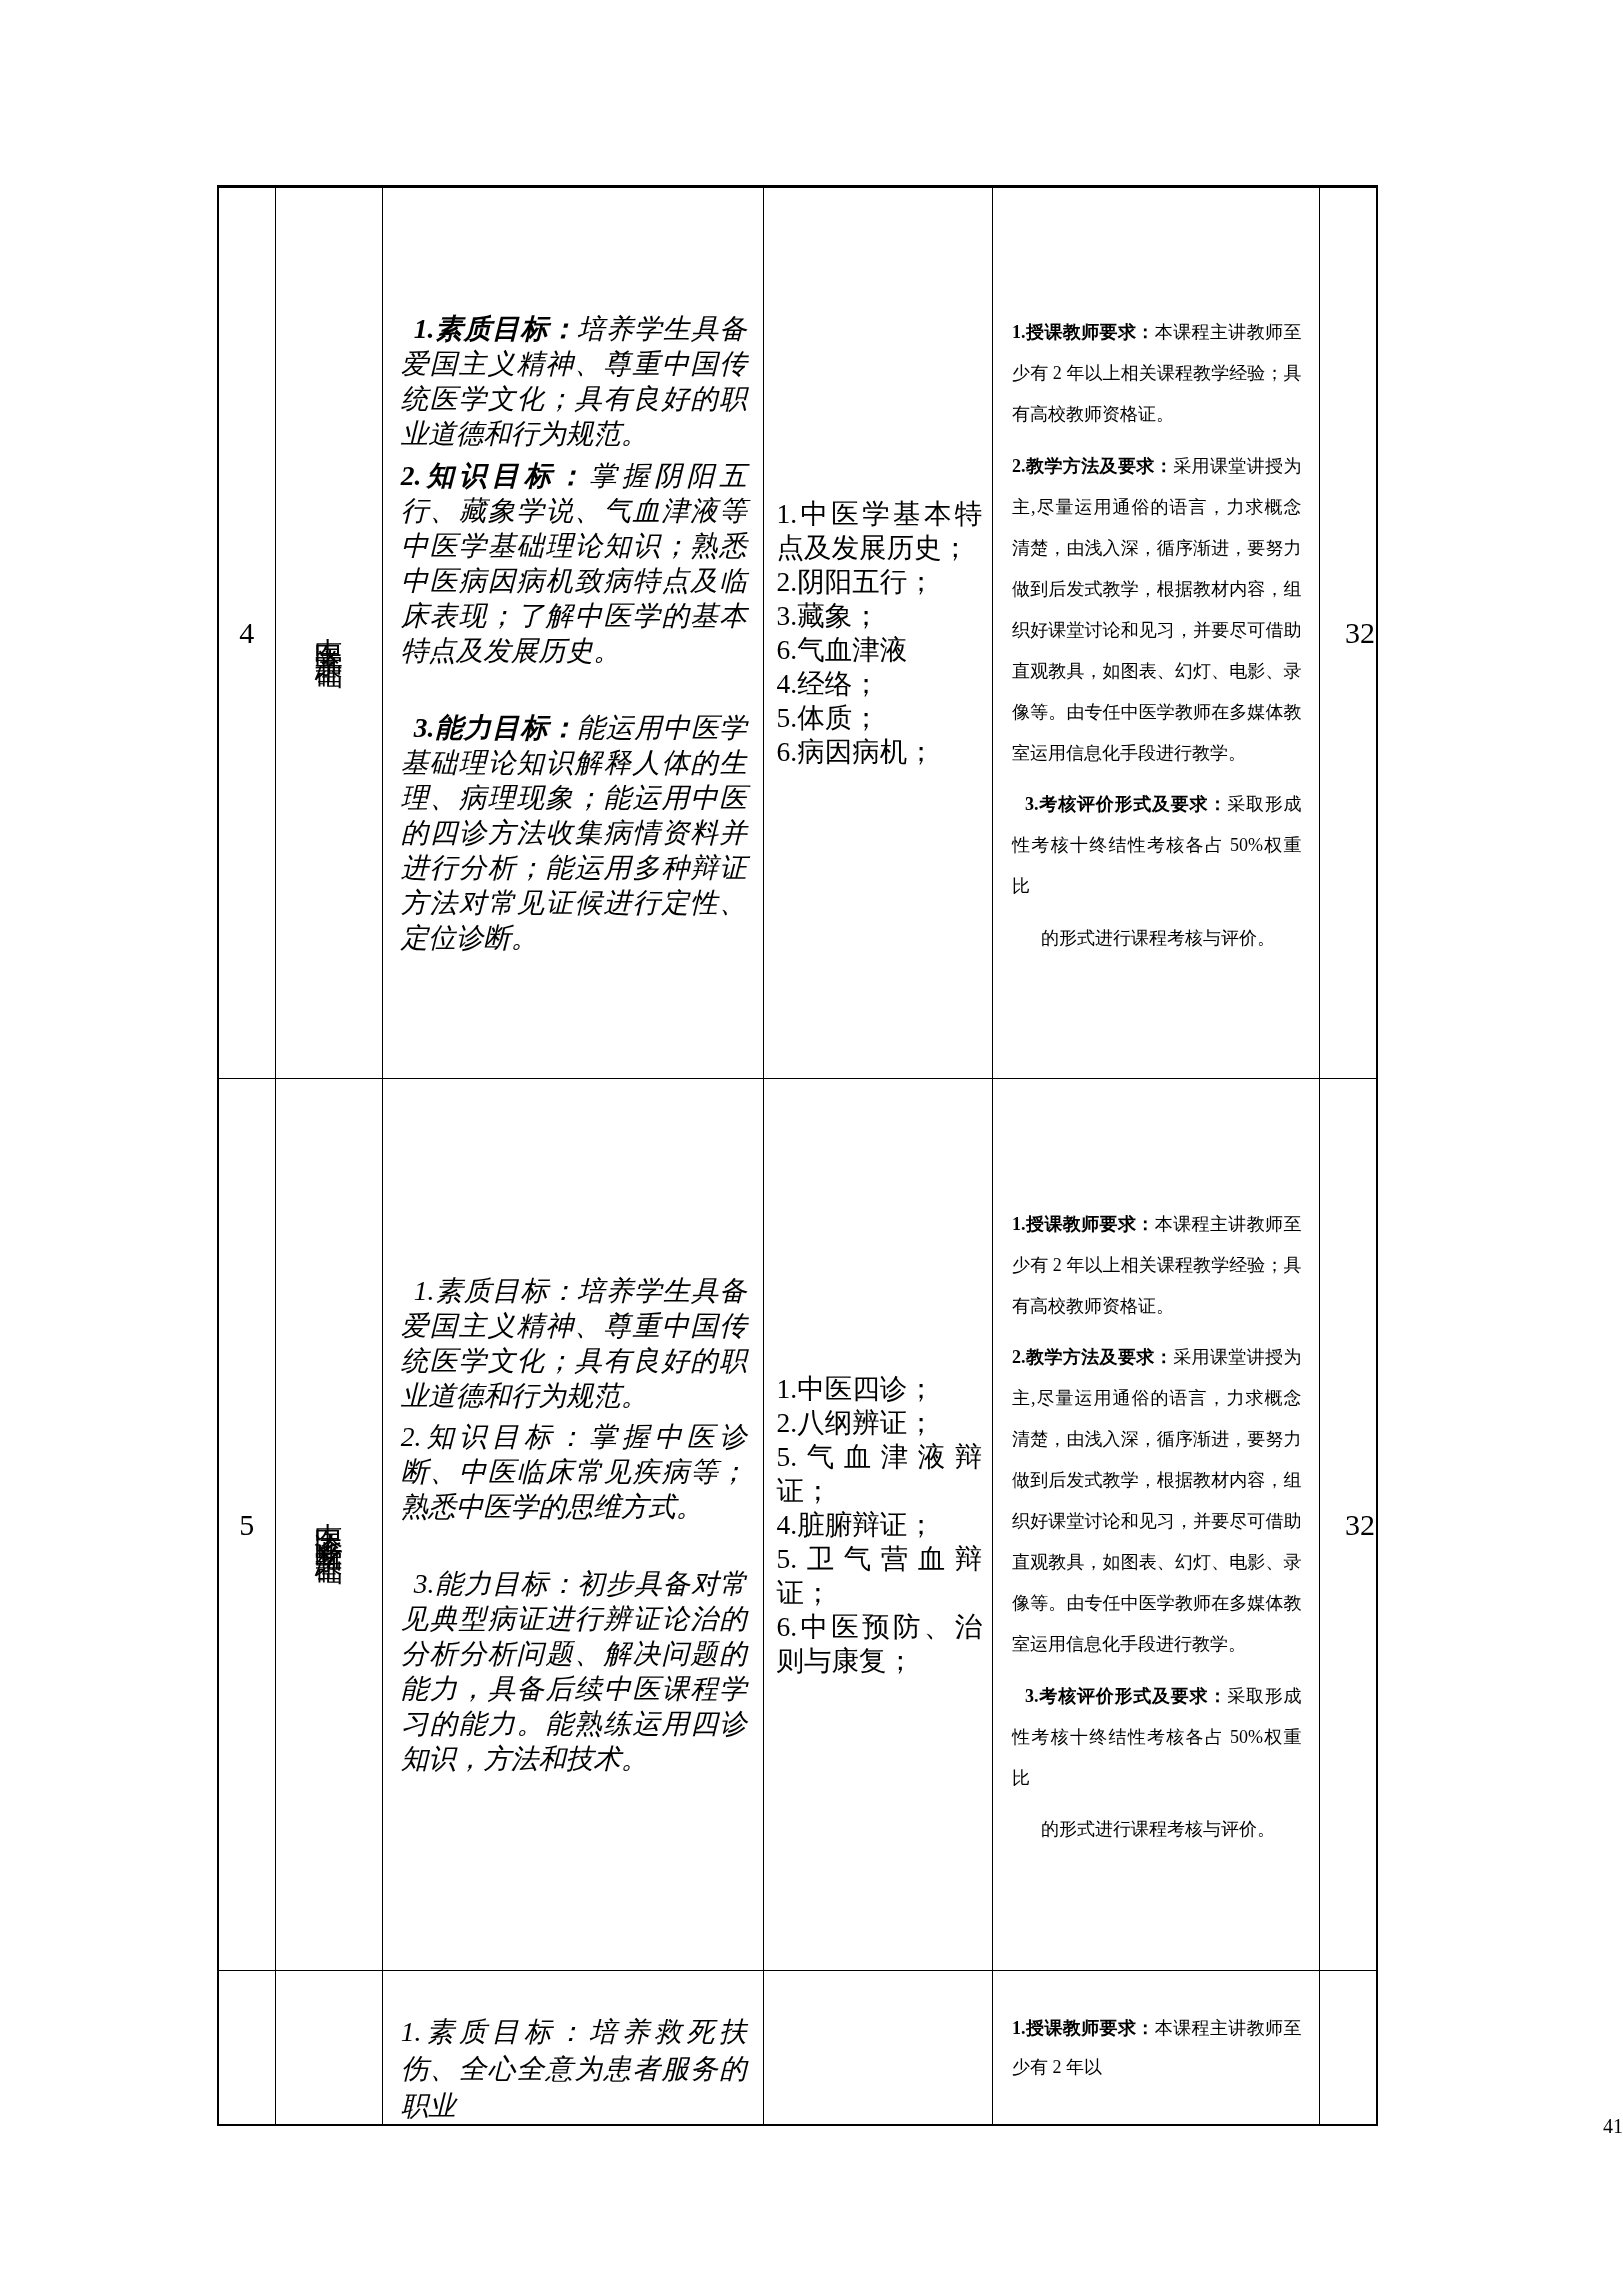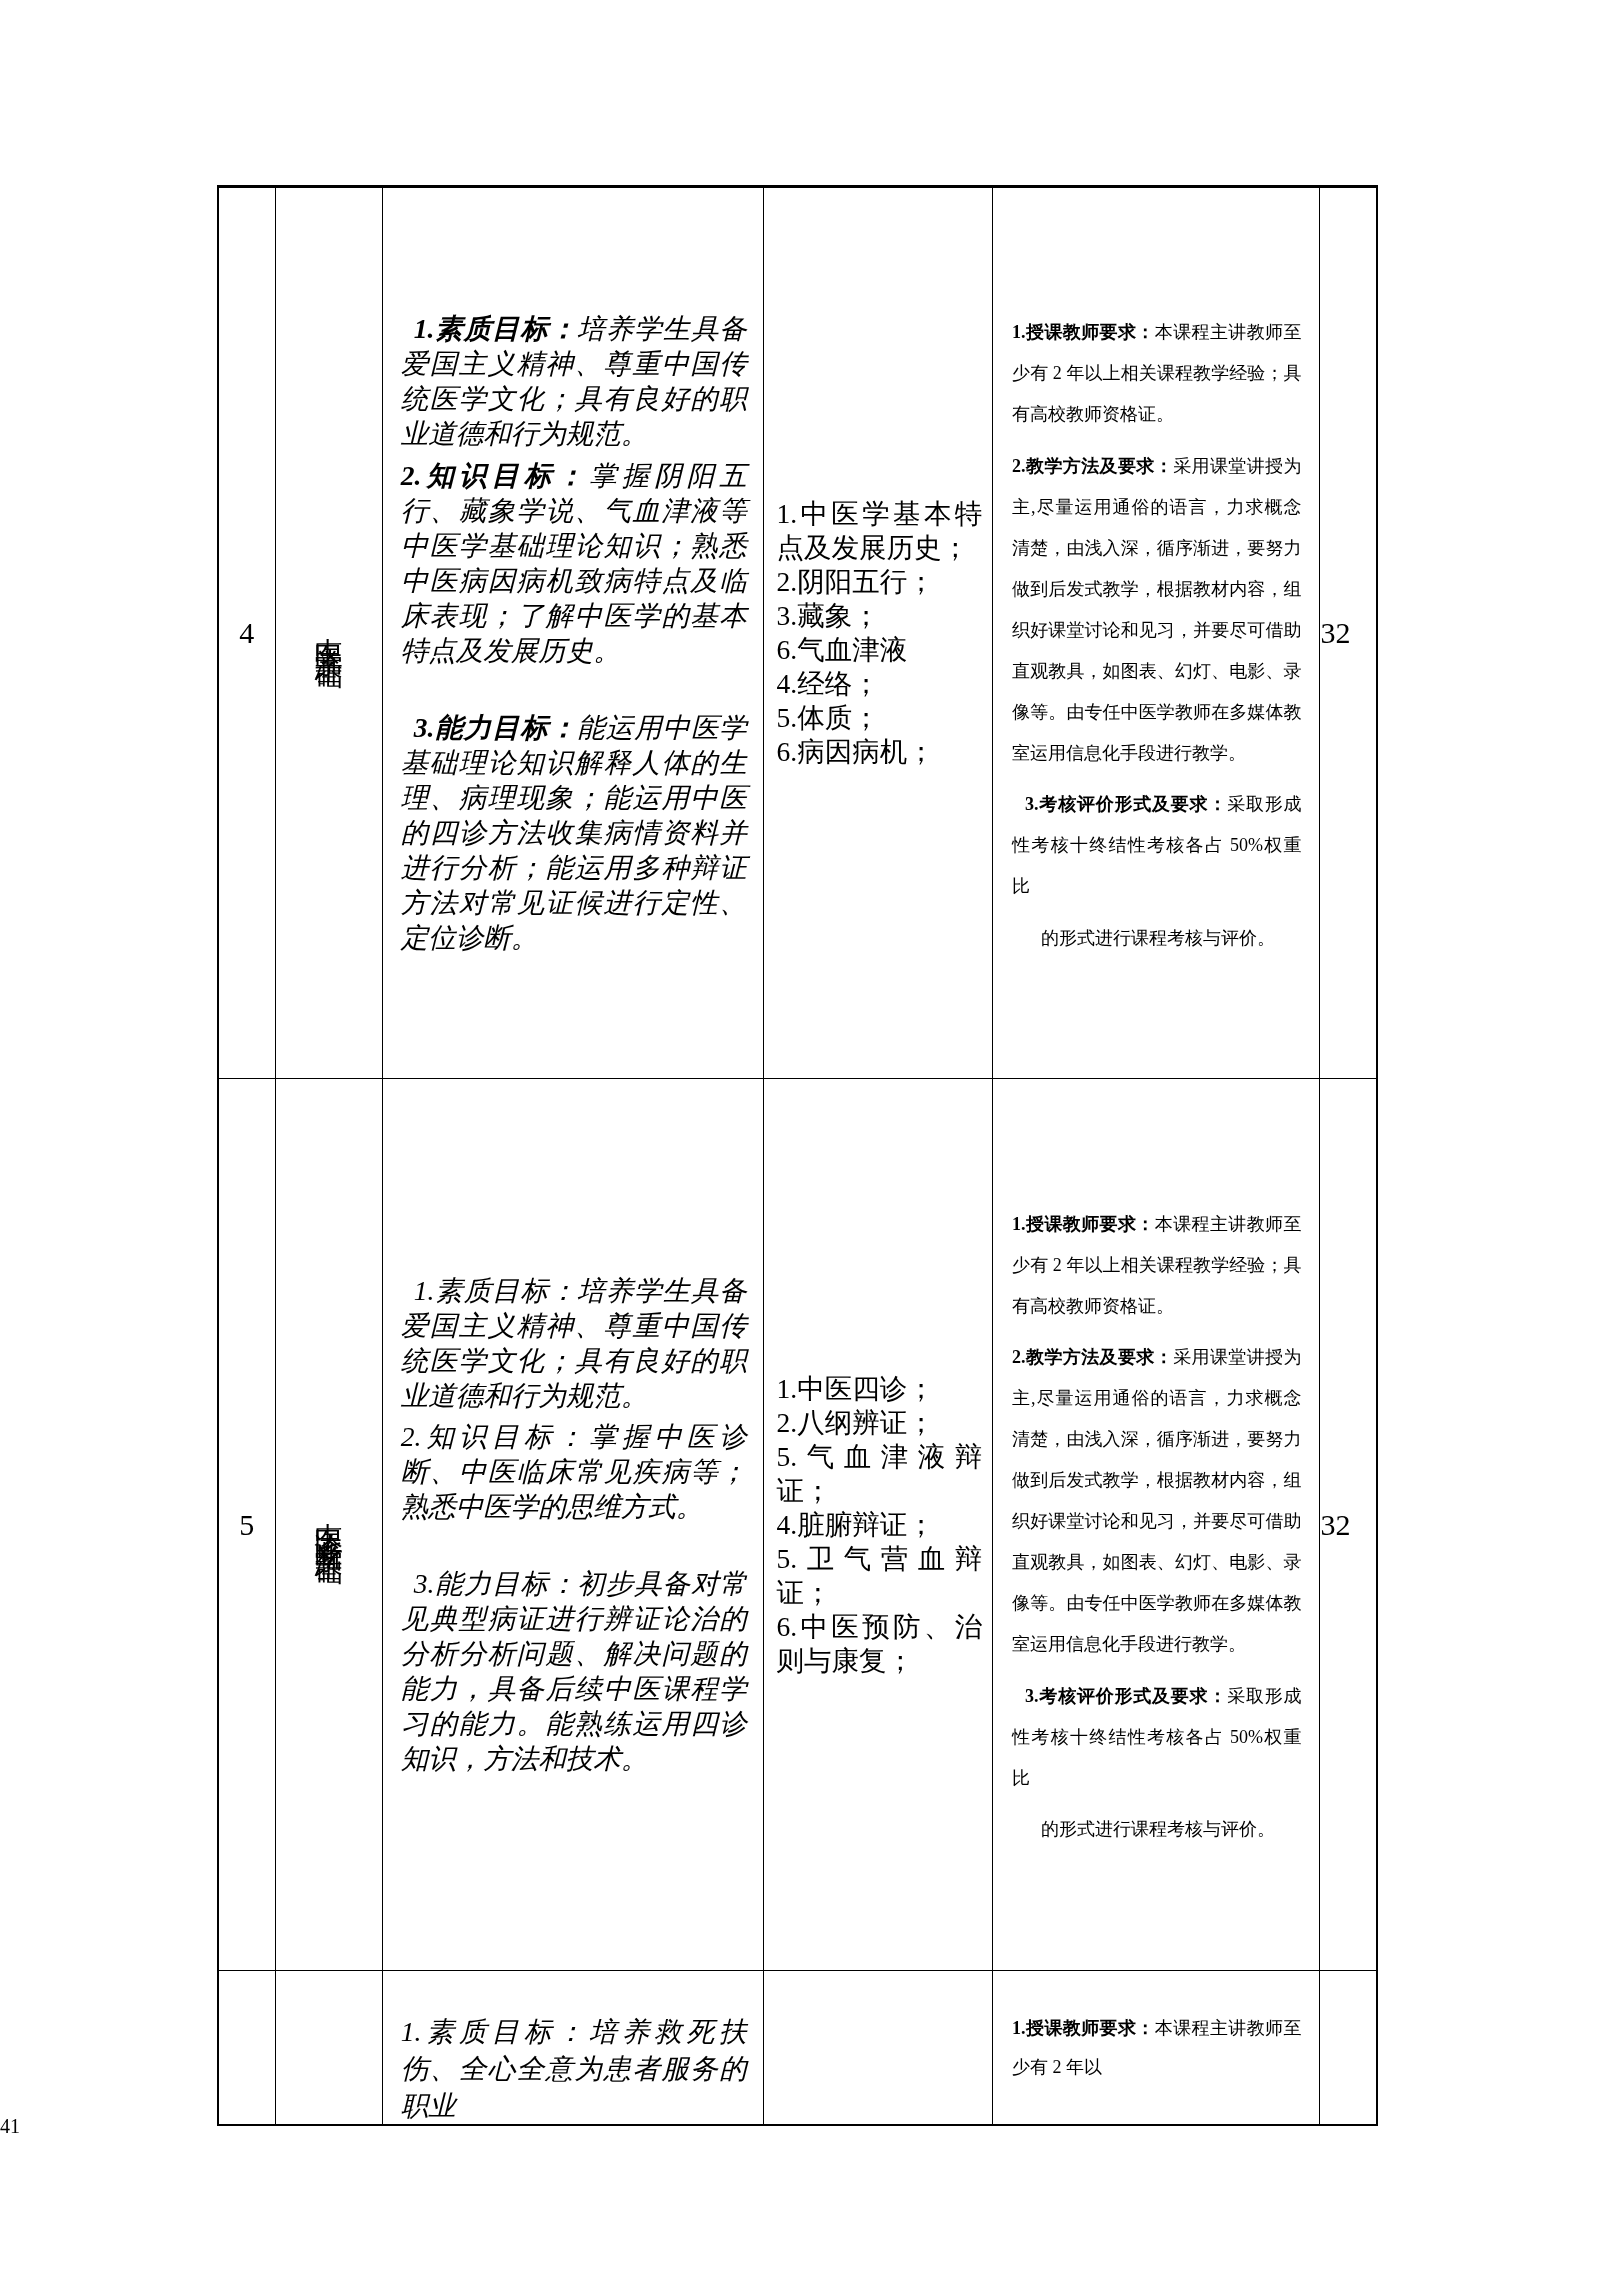--- a/index.html
+++ b/index.html
@@ -58,36 +58,36 @@
   td.cont .citem{margin:0;}
   td.req{
     font-size:18px;
     line-height:41px;
     text-align:justify;
     vertical-align:top;
     padding:22px 17px 6.5px 19.6px;
   }
   td.req p{margin:0 0 10.5px 0;}
   td.hours{
-    text-align:left;
+    text-align:right;
     font-size:30px;
   }
   .b{font-weight:bold;}
   .ind1{text-indent:13px;}
   .ind2{text-indent:29px;}
   tr.last td.req{
     vertical-align:middle;
     padding:1.3px 17px 1.3px 19.6px;
     line-height:39px;
   }
   tr.last td.obj{line-height:37px;}
   .pageno{
     position:absolute;
     top:2115px;left:0;width:100%;
-    text-align:left;
+    text-align:right;
     font-size:20px;
   }
 </style>
 </head>
 <body>
 
 <div class="page">
 
   <table class="sched">
     <colgroup>

